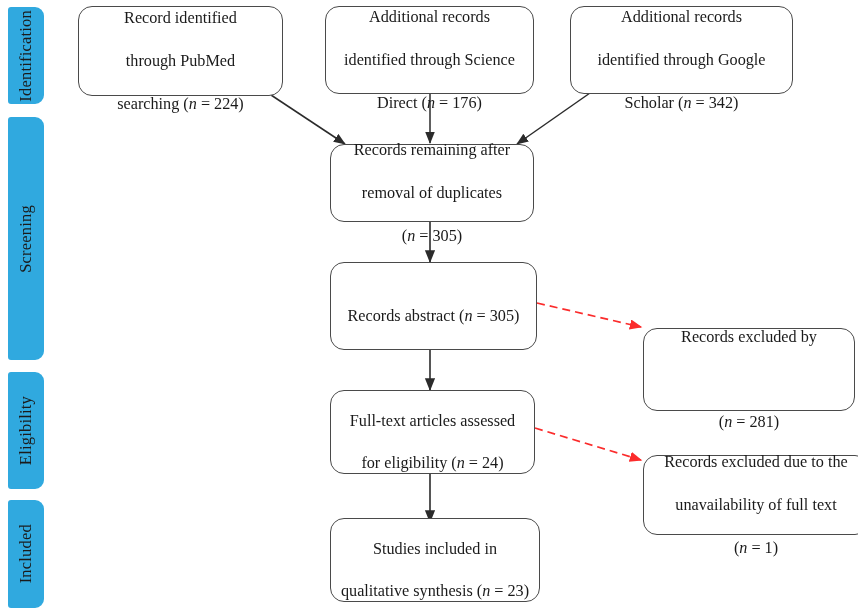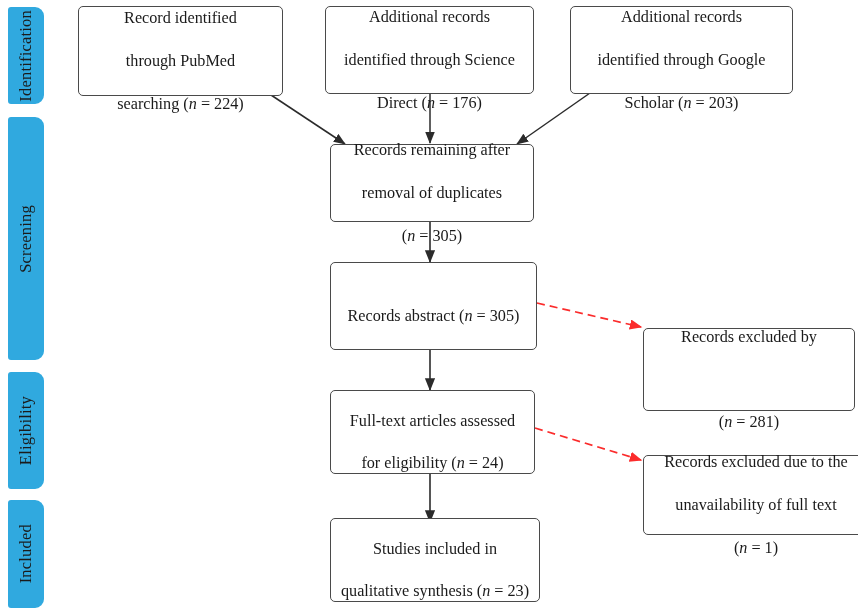--- a/index.html
+++ b/index.html
@@ -36,21 +36,21 @@
     font-family: "Liberation Serif", "DejaVu Serif", serif;
     font-size: 16.5px;
     color: #1b1b1b;
     letter-spacing: 0.2px;
     white-space: nowrap;
   }
   .node {
     position: absolute;
     box-sizing: border-box;
     border: 1.4px solid #4a4a4a;
-    border-radius: 5px;
+    border-radius: 14px;
     background: #ffffff;
     display: flex;
     align-items: center;
     justify-content: center;
     text-align: center;
     padding: 4px 8px;
   }
   .node-text {
     font-family: "Liberation Serif", "DejaVu Serif", serif;
     font-size: 16.2px;
@@ -121,21 +121,21 @@
       <span>Additional records</span><br>
       <span>identified through Science</span><br>
       <span>Direct (</span><i>n</i><span> = 176)</span>
     </div>
   </div>
 
   <div class="node" style="left:570px; top:6px; width:223px; height:88px;">
     <div class="node-text">
       <span>Additional records</span><br>
       <span>identified through Google</span><br>
-      <span>Scholar (</span><i>n</i><span> = 203)</span>
+      <span>Scholar (</span><i>n</i><span> = 342)</span>
     </div>
   </div>
 
   <div class="node" style="left:330px; top:144px; width:204px; height:78px;">
     <div class="node-text">
       <span>Records remaining after</span><br>
       <span>removal of duplicates</span><br>
       <span>(</span><i>n</i><span> = 305)</span>
     </div>
   </div>

